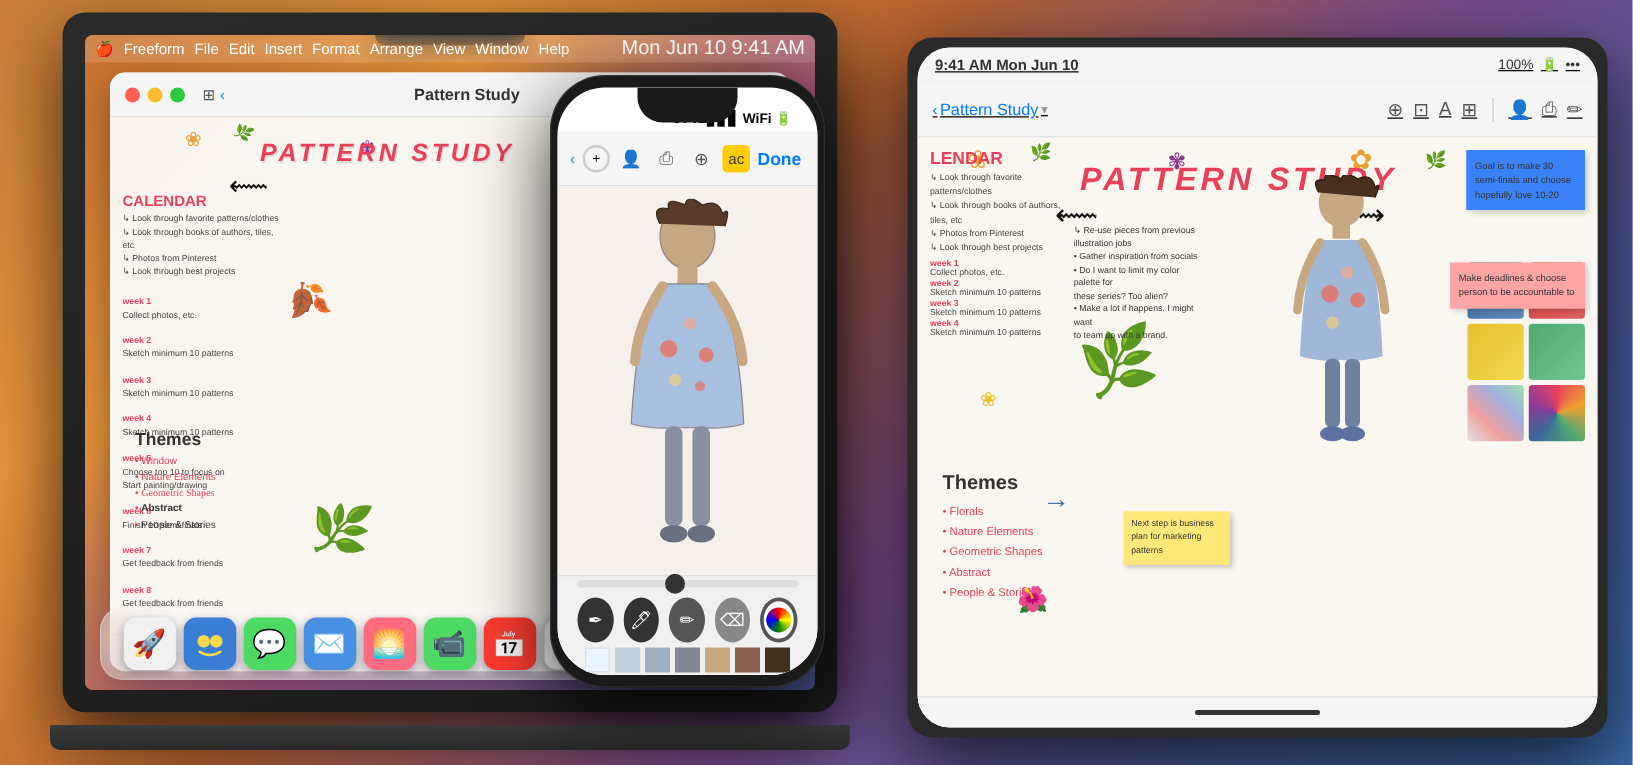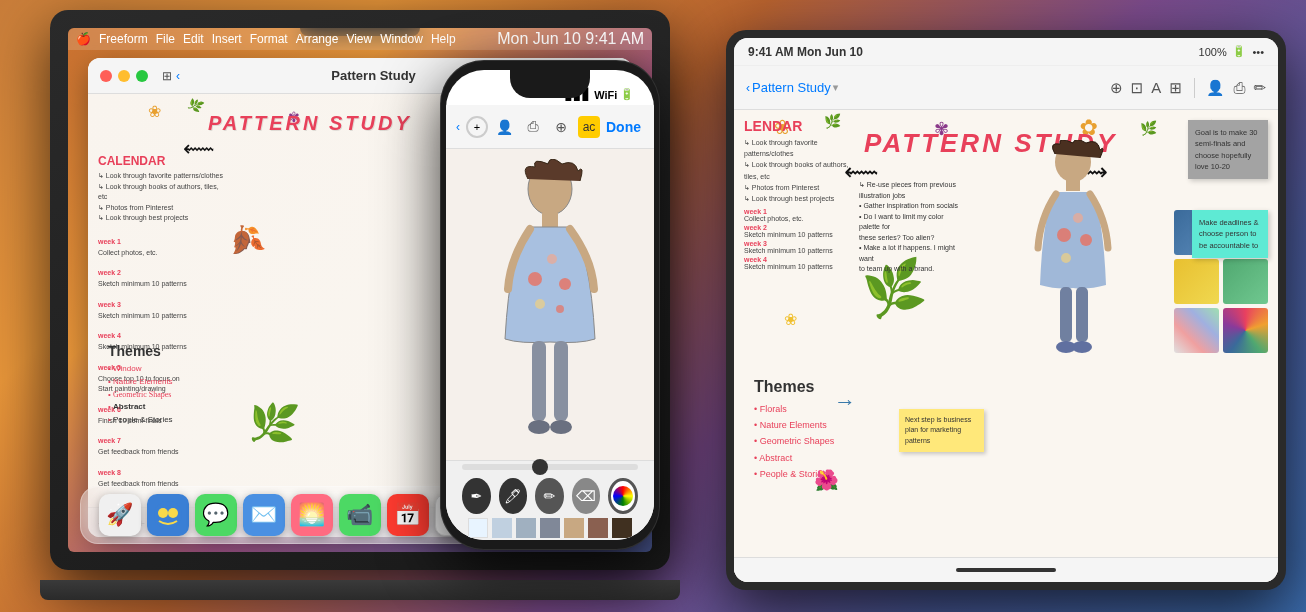--- a/index.html
+++ b/index.html
@@ -358,22 +358,23 @@
       overflow: hidden;
     }
 
     .ipad-screen {
       position: absolute;
       top: 8px;
       left: 8px;
       right: 8px;
       bottom: 8px;
       background: white;
-      border-radius: 14px;
-      overflow: hidden;
+      border-radius: 26px;
+      overflow: hidden;
+      text-decoration: underline;
     }
 
     .ipad-status-bar {
       height: 28px;
       background: #f5f5f5;
       display: flex;
       align-items: center;
       padding: 0 14px;
       font-size: 11px;
       color: #333;
@@ -807,25 +808,25 @@
         <div style="font-size:16px;font-weight:800;color:#333;margin-bottom:5px;">Themes</div>
         <div style="font-size:9px;color:#e8405a;line-height:1.8;">
           <div>• Florals</div>
           <div>• Nature Elements</div>
           <div>• Geometric Shapes</div>
           <div>• Abstract</div>
           <div>• People &amp; Stories</div>
         </div>
       </div>
 
-      <div style="position:absolute;top:10px;right:10px;background:#a3a3a3;padding:7px;width:80px;font-size:7.5px;color:#333;line-height:1.5;box-shadow:2px 2px 5px rgba(0,0,0,0.2);">
+      <div style="position:absolute;top:10px;right:10px;background:#3b82f6;padding:7px;width:95px;font-size:7.5px;color:#333;line-height:1.5;box-shadow:2px 2px 5px rgba(0,0,0,0.2);">
         Goal is to make 30 semi-finals and choose hopefully love 10-20
       </div>
 
-      <div style="position:absolute;top:100px;right:10px;background:#5eead4;padding:7px;width:76px;font-size:7.5px;color:#333;line-height:1.5;box-shadow:2px 2px 5px rgba(0,0,0,0.2);">
+      <div style="position:absolute;top:100px;right:10px;background:#fca5a5;padding:7px;width:108px;font-size:7.5px;color:#333;line-height:1.5;box-shadow:2px 2px 5px rgba(0,0,0,0.2);">
         Make deadlines &amp; choose person to be accountable to
       </div>
 
       <div style="position:absolute;bottom:130px;left:165px;background:#ffe87a;padding:6px;width:85px;font-size:7px;color:#333;line-height:1.5;box-shadow:2px 2px 4px rgba(0,0,0,0.2);">
         Next step is business plan for marketing patterns
       </div>
 
 
       <div style="position:absolute;bottom:170px;left:100px;font-size:22px;color:#3a7aaa;">→</div>
       <div style="position:absolute;top:200px;left:50px;font-size:16px;color:#f0c030;">❀</div>

